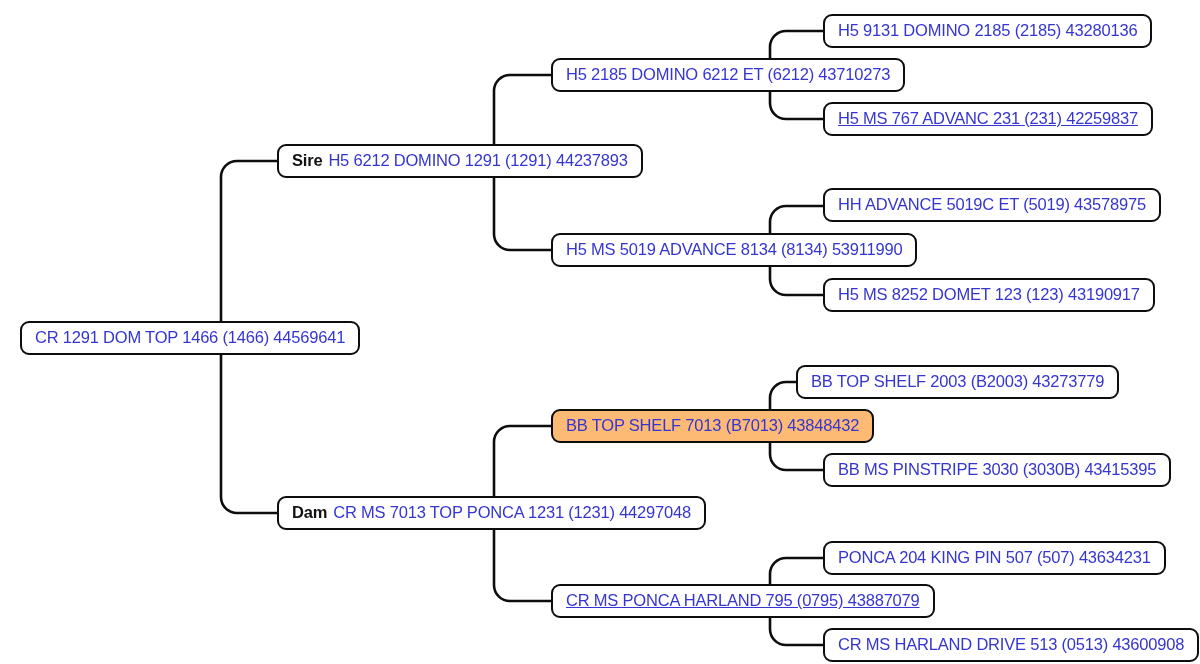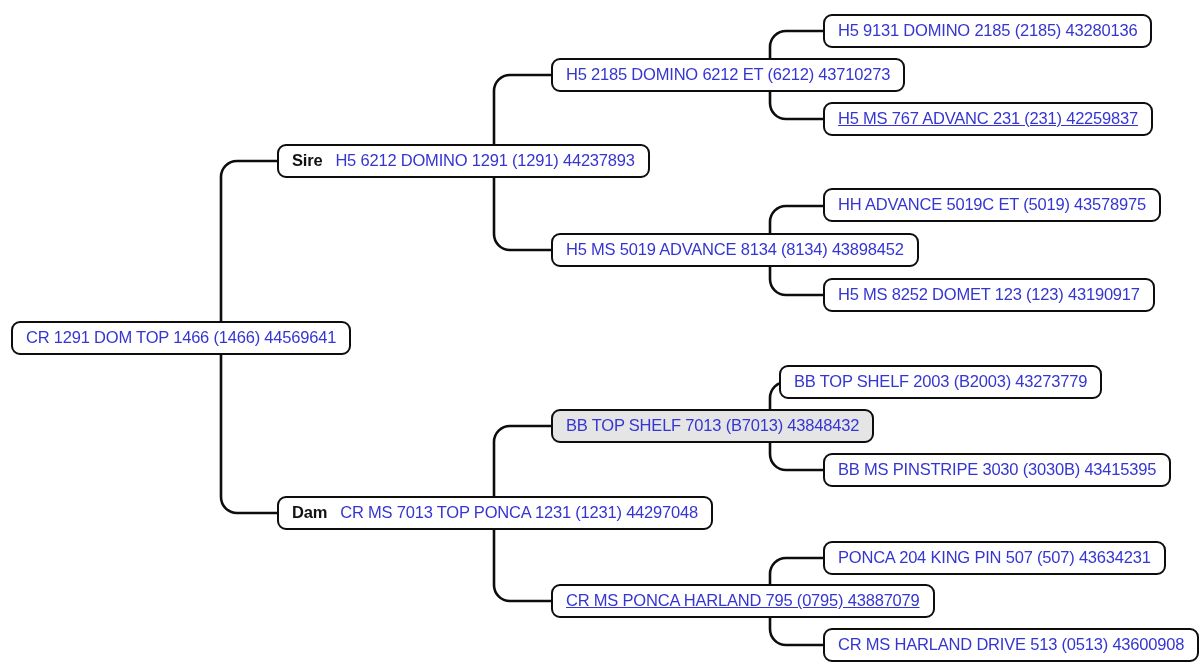--- a/index.html
+++ b/index.html
@@ -37,35 +37,35 @@
     white-space: nowrap;
     font-size: 16.5px;
     letter-spacing: -0.2px;
     line-height: 21px;
     color: #3535d1;
     cursor: pointer;
   }
   .node .tag {
     color: #111111;
     font-weight: bold;
-    margin-right: 13px;
+    margin-right: 6px;
   }
   
-  .p-subject        { left: 11px;   top: 338px; }
+  .p-subject        { left: 20px;   top: 338px; }
   .p-sire           { left: 277px; top: 161px; }
   .p-dam            { left: 277px; top: 513px; }
   .p-sire-sire      { left: 551px; top: 75px;  }
   .p-sire-dam       { left: 551px; top: 250px; }
   .p-dam-sire       { left: 551px; top: 426px; }
   .p-dam-dam        { left: 551px; top: 601px; text-decoration: underline; }
   .p-sire-sire-sire { left: 823px; top: 31px;  }
   .p-sire-sire-dam  { left: 823px; top: 119px; text-decoration: underline; }
   .p-sire-dam-sire  { left: 823px; top: 205px; }
   .p-sire-dam-dam   { left: 823px; top: 295px; }
-  .p-dam-sire-sire  { left: 779px; top: 382px; text-align: center; }
+  .p-dam-sire-sire  { left: 796px; top: 382px; text-align: center; }
   .p-dam-sire-dam   { left: 823px; top: 470px; }
   .p-dam-dam-sire   { left: 823px; top: 558px; }
   .p-dam-dam-dam    { left: 823px; top: 645px; }
 </style>
 </head>
 <body>
 
 <div class="stage">
 
   <svg class="wires" width="1200" height="664" viewBox="0 0 1200 664">
@@ -88,24 +88,24 @@
 
   <div class="node p-dam" style="border-color: rgb(13, 13, 13); background: rgb(255, 255, 255); color: rgb(53, 53, 209);">
     <span class="tag">Dam</span><span class="lbl">CR MS 7013 TOP PONCA 1231 (1231) 44297048</span>
   </div>
 
   <div class="node p-sire-sire" style="border-color: rgb(13, 13, 13); background: rgb(255, 255, 255); color: rgb(53, 53, 209);">
     <span class="lbl">H5 2185 DOMINO 6212 ET (6212) 43710273</span>
   </div>
 
   <div class="node p-sire-dam" style="border-color: rgb(13, 13, 13); background: rgb(255, 255, 255); color: rgb(53, 53, 209);">
-    <span class="lbl">H5 MS 5019 ADVANCE 8134 (8134) 43898452</span>
+    <span class="lbl">H5 MS 5019 ADVANCE 8134 (8134) 53911990</span>
   </div>
 
-  <div class="node p-dam-sire" style="border-color: rgb(13, 13, 13); background: #e5e5e5; color: rgb(53, 53, 209);">
+  <div class="node p-dam-sire" style="border-color: rgb(13, 13, 13); background: #fdba74; color: rgb(53, 53, 209);">
     <span class="lbl">BB TOP SHELF 7013 (B7013) 43848432</span>
   </div>
 
   <div class="node p-dam-dam" style="border-color: rgb(13, 13, 13); background: rgb(255, 255, 255); color: rgb(53, 53, 209);">
     <span class="lbl">CR MS PONCA HARLAND 795 (0795) 43887079</span>
   </div>
 
   <div class="node p-sire-sire-sire" style="border-color: rgb(13, 13, 13); background: rgb(255, 255, 255); color: rgb(53, 53, 209);">
     <span class="lbl">H5 9131 DOMINO 2185 (2185) 43280136</span>
   </div>

